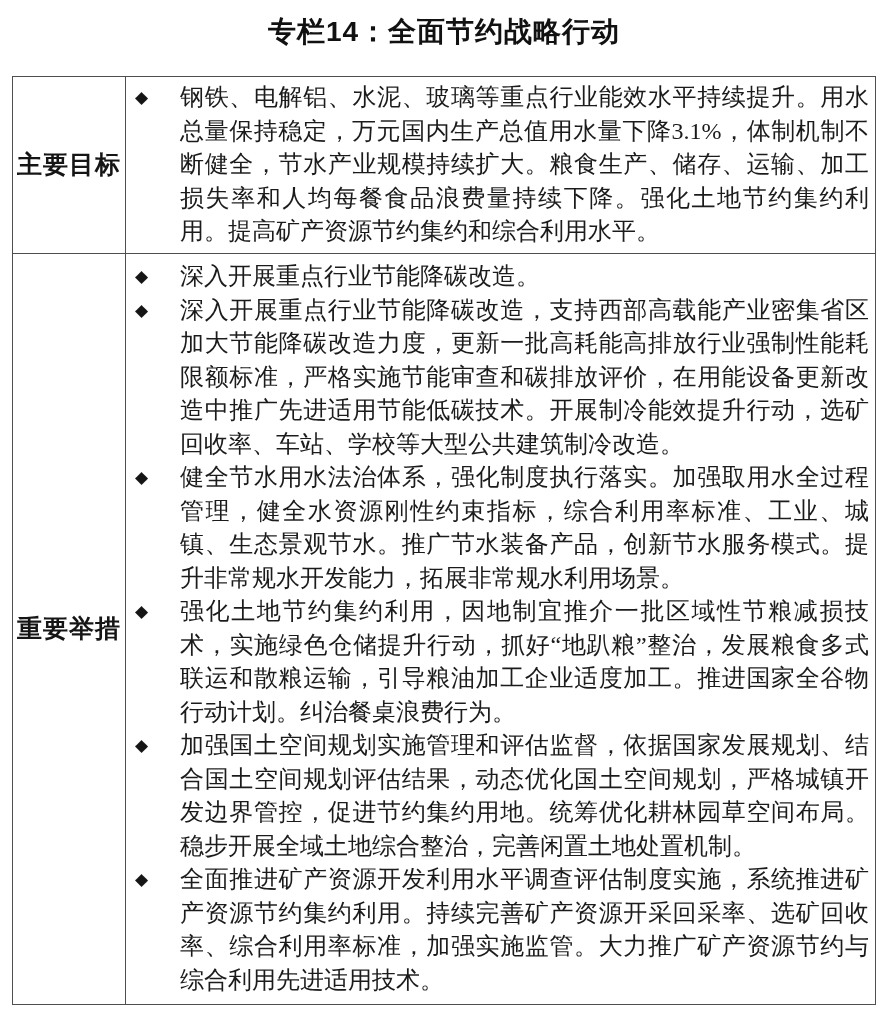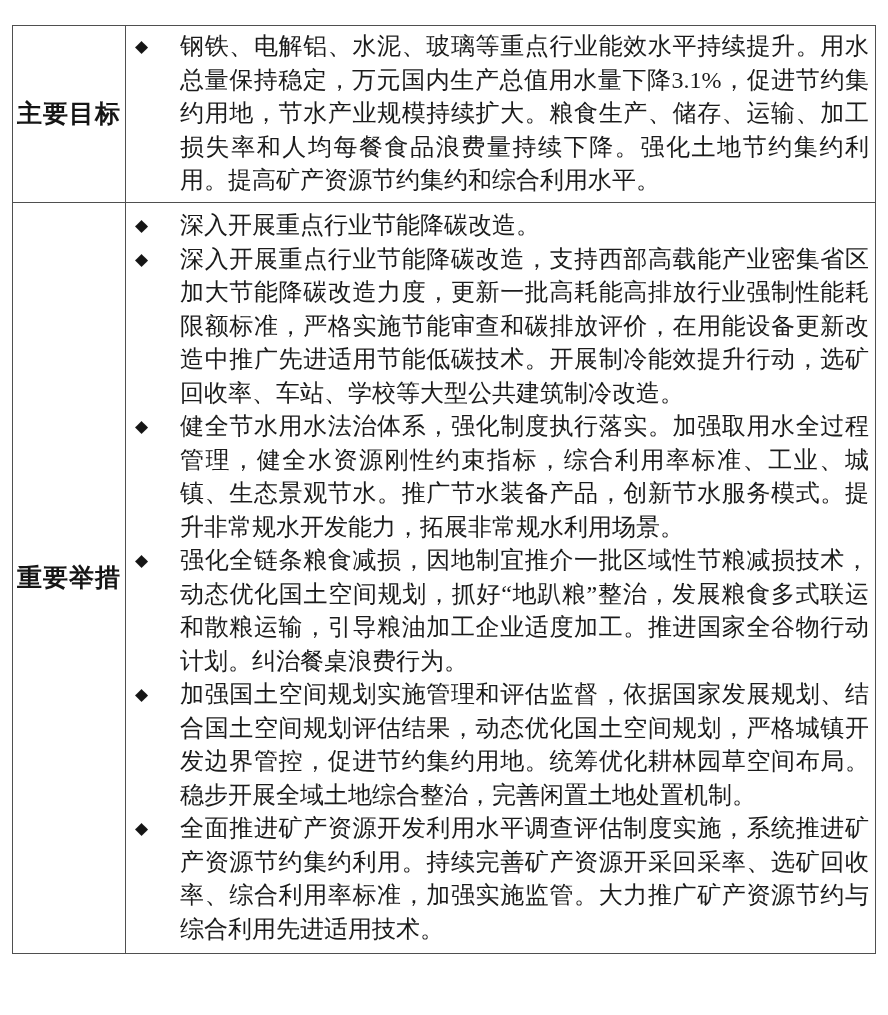--- a/index.html
+++ b/index.html
@@ -74,28 +74,29 @@
     line-height: 33.5px;
     text-align: justify;
     text-justify: inter-character;
     color: #1b1b1b;
   }
 </style>
 </head>
 <body>
 
 <div class="page" style="color: rgb(27, 27, 27); background: rgb(255, 255, 255);">
+  <h1 class="title">专栏14：全面节约战略行动</h1>
   <table class="panel">
     <tbody id="table-body">
   <tr class="row-goal">
     <th class="row-label" style="border-color: rgb(79, 79, 79); margin-left: 32px;">主要目标</th>
     <td class="row-content" style="border-color: rgb(79, 79, 79);">
   <div class="bullet-item">
     <span class="marker">◆</span>
-    <span class="bullet-text">钢铁、电解铝、水泥、玻璃等重点行业能效水平持续提升。用水总量保持稳定，万元国内生产总值用水量下降3.1%，促进节约集约用地，节水产业规模持续扩大。粮食生产、储存、运输、加工损失率和人均每餐食品浪费量持续下降。强化土地节约集约利用。提高矿产资源节约集约和综合利用水平。</span>
+    <span class="bullet-text">钢铁、电解铝、水泥、玻璃等重点行业能效水平持续提升。用水总量保持稳定，万元国内生产总值用水量下降3.1%，体制机制不断健全，节水产业规模持续扩大。粮食生产、储存、运输、加工损失率和人均每餐食品浪费量持续下降。强化土地节约集约利用。提高矿产资源节约集约和综合利用水平。</span>
   </div>
 </td>
   </tr>
 
   <tr class="row-action">
     <th class="row-label" style="border-color: rgb(79, 79, 79);">重要举措</th>
     <td class="row-content" style="border-color: rgb(79, 79, 79);">
   <div class="bullet-item">
     <span class="marker">◆</span>
     <span class="bullet-text">深入开展重点行业节能降碳改造。</span>
@@ -106,21 +107,21 @@
     <span class="bullet-text">深入开展重点行业节能降碳改造，支持西部高载能产业密集省区加大节能降碳改造力度，更新一批高耗能高排放行业强制性能耗限额标准，严格实施节能审查和碳排放评价，在用能设备更新改造中推广先进适用节能低碳技术。开展制冷能效提升行动，选矿回收率、车站、学校等大型公共建筑制冷改造。</span>
   </div>
 
   <div class="bullet-item">
     <span class="marker">◆</span>
     <span class="bullet-text">健全节水用水法治体系，强化制度执行落实。加强取用水全过程管理，健全水资源刚性约束指标，综合利用率标准、工业、城镇、生态景观节水。推广节水装备产品，创新节水服务模式。提升非常规水开发能力，拓展非常规水利用场景。</span>
   </div>
 
   <div class="bullet-item">
     <span class="marker">◆</span>
-    <span class="bullet-text">强化全链条粮食减损，因地制宜推介一批区域性节粮减损技术，动态优化国土空间规划，抓好“地趴粮”整治，发展粮食多式联运和散粮运输，引导粮油加工企业适度加工。推进国家全谷物行动计划。纠治餐桌浪费行为。</span>
+    <span class="bullet-text">强化土地节约集约利用，因地制宜推介一批区域性节粮减损技术，实施绿色仓储提升行动，抓好“地趴粮”整治，发展粮食多式联运和散粮运输，引导粮油加工企业适度加工。推进国家全谷物行动计划。纠治餐桌浪费行为。</span>
   </div>
 
   <div class="bullet-item">
     <span class="marker">◆</span>
     <span class="bullet-text">加强国土空间规划实施管理和评估监督，依据国家发展规划、结合国土空间规划评估结果，动态优化国土空间规划，严格城镇开发边界管控，促进节约集约用地。统筹优化耕林园草空间布局。稳步开展全域土地综合整治，完善闲置土地处置机制。</span>
   </div>
 
   <div class="bullet-item">
     <span class="marker">◆</span>
     <span class="bullet-text">全面推进矿产资源开发利用水平调查评估制度实施，系统推进矿产资源节约集约利用。持续完善矿产资源开采回采率、选矿回收率、综合利用率标准，加强实施监管。大力推广矿产资源节约与综合利用先进适用技术。</span>

